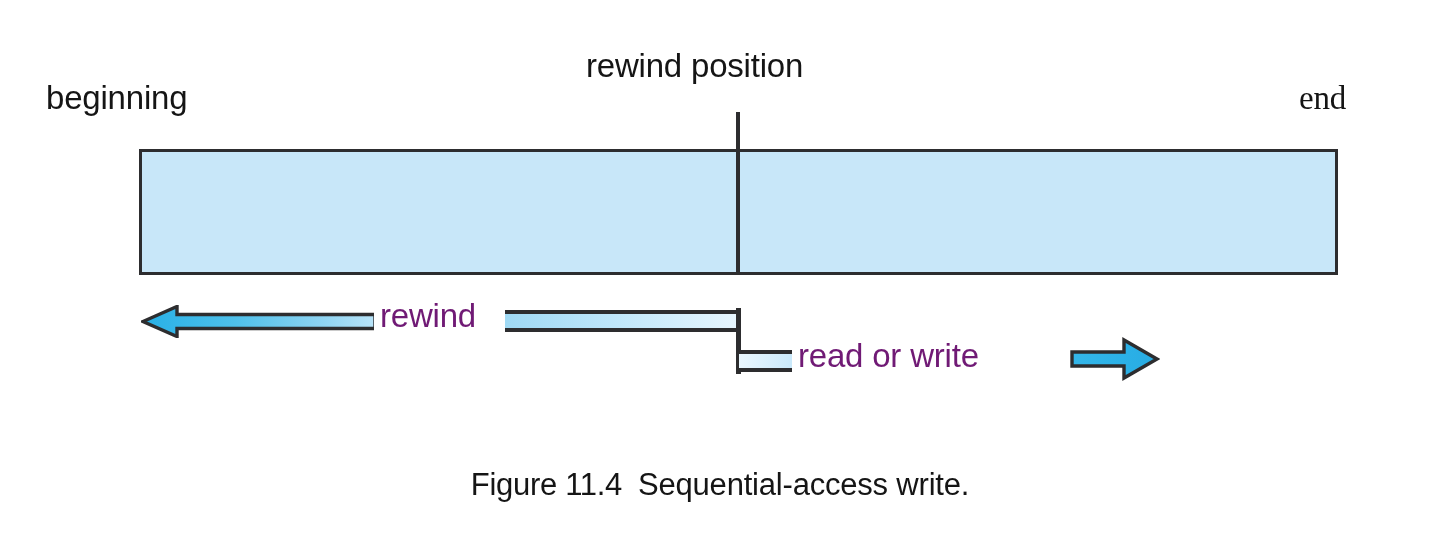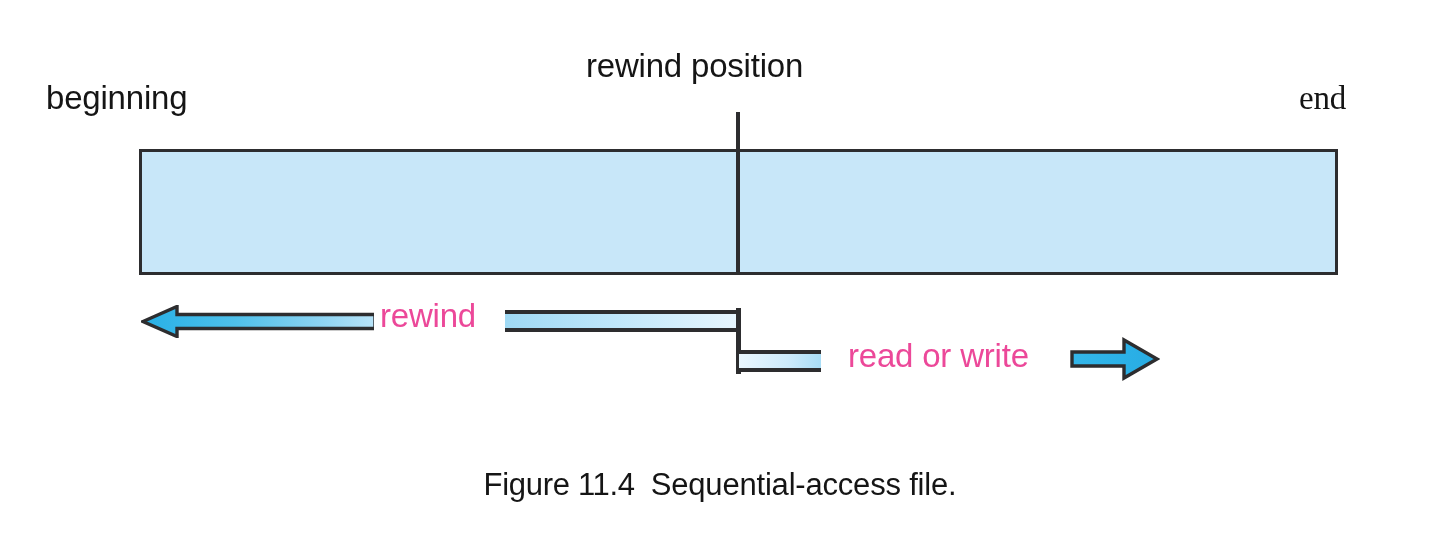--- a/index.html
+++ b/index.html
@@ -32,28 +32,28 @@
   }
   #label-beginning { left: 46px;  top: 80px; }
   #label-current-position { left: 586px; top: 48px; }
   #label-end { left: 1299px; top: 80px; font-family: Liberation Serif, serif; }
 
   .bar-label {
     position: absolute;
     font-family: "Liberation Sans", sans-serif;
     font-size: 33px;
     line-height: 36px;
-    color: #ec4899;
+    color: #701a75;
     white-space: nowrap;
     letter-spacing: -0.2px;
     background: #ffffff;
     padding: 0 6px;
   }
   #label-rewind { left: 374px; top: 298px; }
-  #label-read-or-write { left: 842px; top: 338px; text-align: right; }
+  #label-read-or-write { left: 792px; top: 338px; text-align: right; }
 
   
   #file-rect {
     position: absolute;
     left: 139px;
     top: 149px;
     width: 1199px;
     height: 126px;
     background: #c8e7f9;
     border: 3px solid #2d2d2f;
@@ -185,16 +185,16 @@
           <stop offset="0%" stop-color="#34b6e9"></stop>
           <stop offset="60%" stop-color="#2bb1e7"></stop>
           <stop offset="100%" stop-color="#29abe2"></stop>
         </linearGradient>
       </defs>
       <path d="M 2 17 L 54 17 L 54 5 L 87 24 L 54 43 L 54 31 L 2 31 Z" fill="url(#gradRW)" stroke="#2d2d2f" stroke-width="3.4" stroke-linejoin="miter"></path>
     </svg>
   </div>
 
   <div id="caption">
-    <span id="caption-number">Figure 11.4</span><span id="caption-spacer"></span><span id="caption-text">Sequential-access file.</span>
+    <span id="caption-number">Figure 11.4</span><span id="caption-spacer"></span><span id="caption-text">Sequential-access write.</span>
   </div>
 
 </div>
 
 </body></html>

